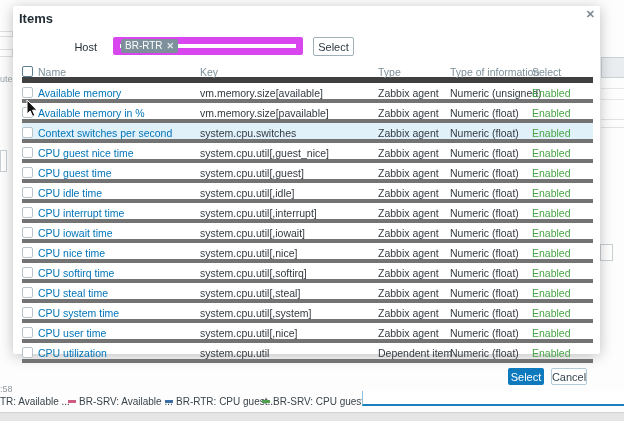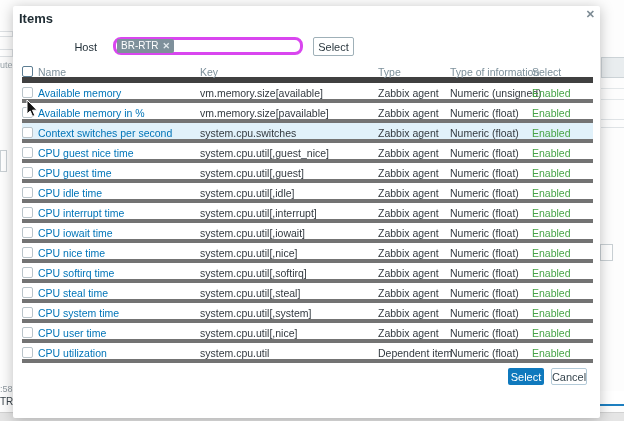--- a/index.html
+++ b/index.html
@@ -18,30 +18,30 @@
   #legend{position:absolute;left:0;top:396px;width:362px;height:13px;font-size:10px;color:#3a444b;white-space:nowrap;}
   .legend-item{position:absolute;top:0;display:flex;align-items:center;}
   .legend-dash{display:inline-block;width:8px;height:3px;margin-right:3px;}
   #focus-box{
     position:absolute;left:362px;top:391px;width:262px;height:15px;box-sizing:border-box;
     background:#fff;border-left:1px solid #8fc0de;border-bottom:2px solid #1d7fc0;
   }
   #bottom-bar{position:absolute;left:0;top:412px;width:624px;height:9px;background:#e5e5e5;border-top:1px solid #d2d2d2;}
   
   #modal{
-    position:absolute;left:13px;top:6px;width:587px;height:412px;background:#fff;
+    position:absolute;left:13px;top:6px;width:587px;height:348px;background:#fff;
     border-radius:2px;box-shadow:0 2px 14px rgba(0,0,0,.25);z-index:10;
   }
   #modal-title{position:absolute;left:6px;top:5px;font-size:13px;font-weight:bold;color:#1f2c33;}
   #modal-close{position:absolute;right:5px;top:2px;font-size:11px;font-weight:bold;color:#7d8b94;cursor:pointer;line-height:12px;}
   
   #host-label{position:absolute;left:32px;top:35px;width:52px;text-align:right;font-size:11px;color:#24313a;}
   #host-input{
     position:absolute;left:100px;top:31px;width:190px;height:18px;box-sizing:border-box;
-    border:3px solid #d946ef;border-radius:8px;background:#fff;display:flex;align-items:center;padding:1px;
+    border:7px solid #d946ef;border-radius:2px;background:#fff;display:flex;align-items:center;padding:1px;
   }
   #host-chip{
     display:inline-flex;align-items:center;background:#7e909b;color:#fff;border-radius:2px;
     font-size:10px;line-height:12px;padding:1px 4px;gap:4px;
   }
   #host-chip .chip-x{color:#e3eaee;font-weight:bold;font-size:9px;cursor:pointer;}
   #host-select{
     position:absolute;left:300px;top:31px;width:41px;height:19px;box-sizing:border-box;
     border:1px solid #9fb0b8;border-radius:2px;background:#fff;color:#2c3940;font-size:11px;
     display:flex;align-items:center;justify-content:center;cursor:pointer;
@@ -76,21 +76,21 @@
   
   #cursor{position:absolute;left:26px;top:99px;z-index:100;pointer-events:none;}
 </style>
 </head>
 <body>
 
 <div id="canvas">
 
   <div class="frag frag-line-box" style="left:0;top:31px;width:13px;height:6px;"></div>
   <div class="frag frag-line-box" style="left:0;top:49px;width:13px;height:8px;"></div>
-  <div class="frag frag-text" style="left:0;top:60px;">ute</div>
+  <div class="frag frag-text" style="left:0;top:74px;">ute</div>
   <div class="frag frag-box" style="left:0;top:150px;width:7px;height:22px;"></div>
   <div class="frag frag-gray-btn" style="left:601px;top:57px;width:23px;height:21px;"></div>
   <div class="frag frag-hline" style="left:601px;top:88px;width:23px;"></div>
   <div class="frag frag-hline" style="left:601px;top:99px;width:23px;"></div>
   <div class="frag" style="left:601px;top:119px;width:23px;height:9px;border-top:1px solid #dfe3e6;border-bottom:1px solid #dfe3e6;"></div>
   <div class="frag frag-box" style="left:600px;top:244px;width:13px;height:17px;"></div>
   <div class="frag frag-text" style="left:0;top:384px;color:#8d979e;">:58</div>
 
   <div id="legend">
       <span class="legend-item" style="left: 0px;">

